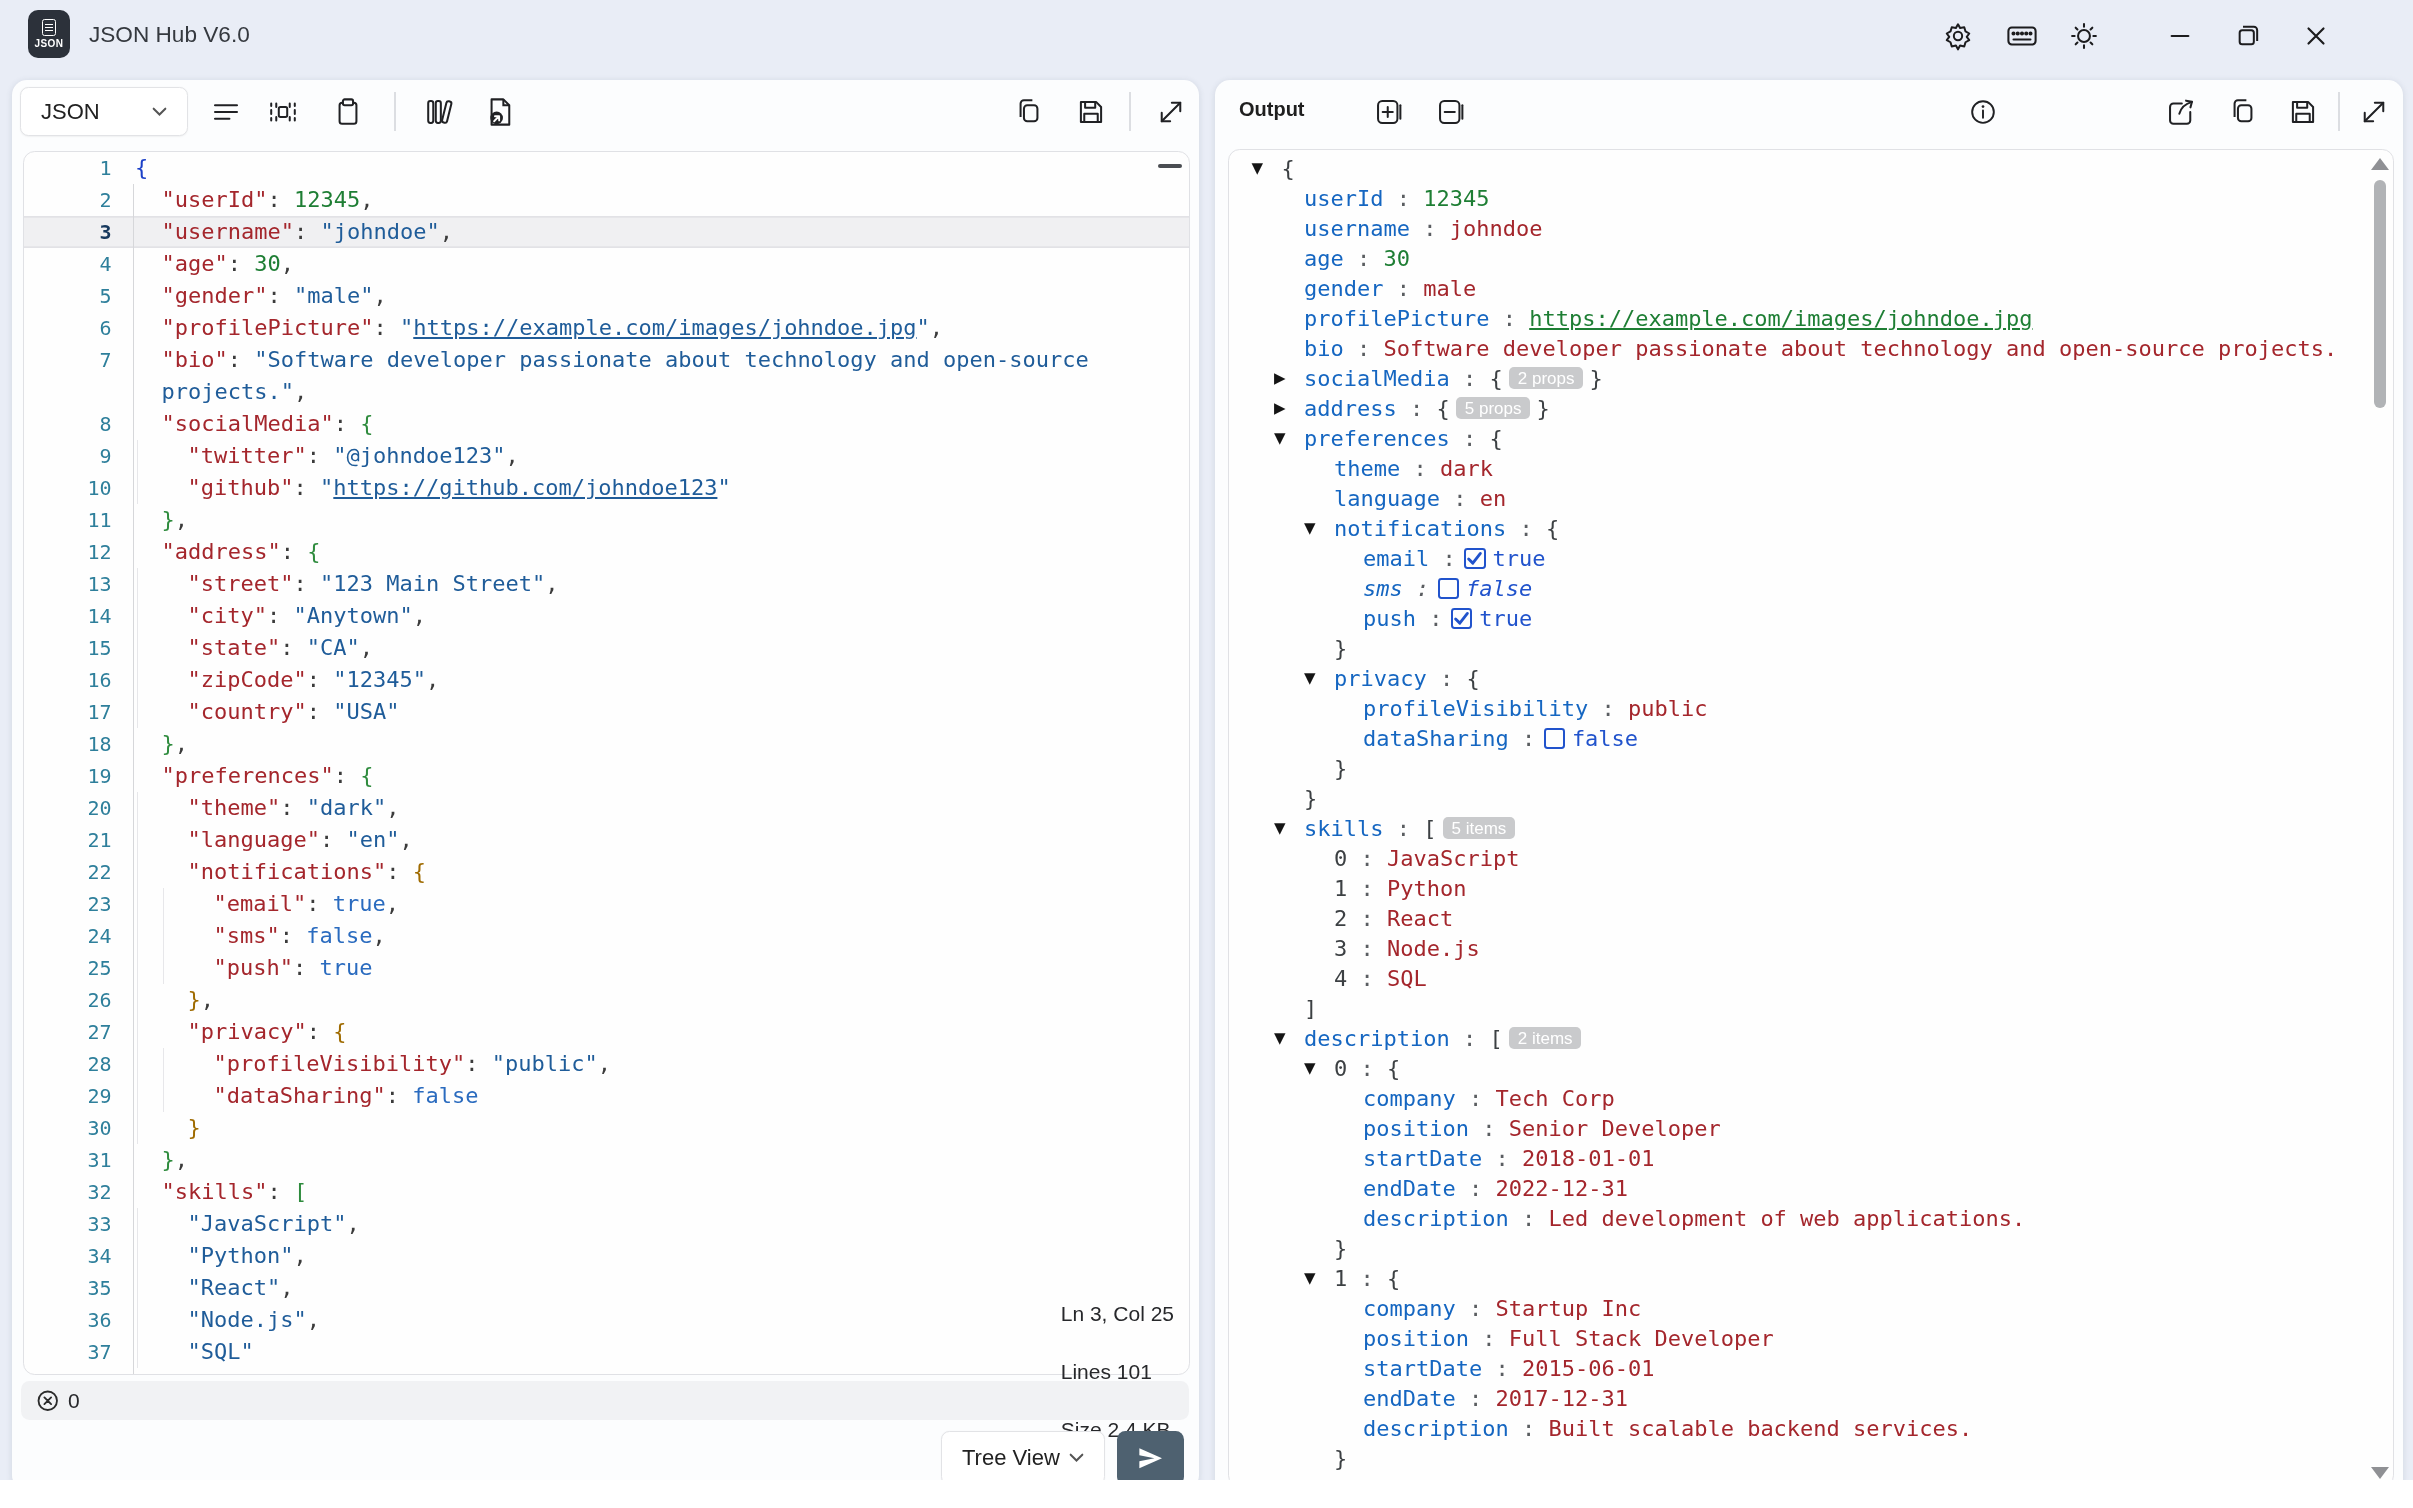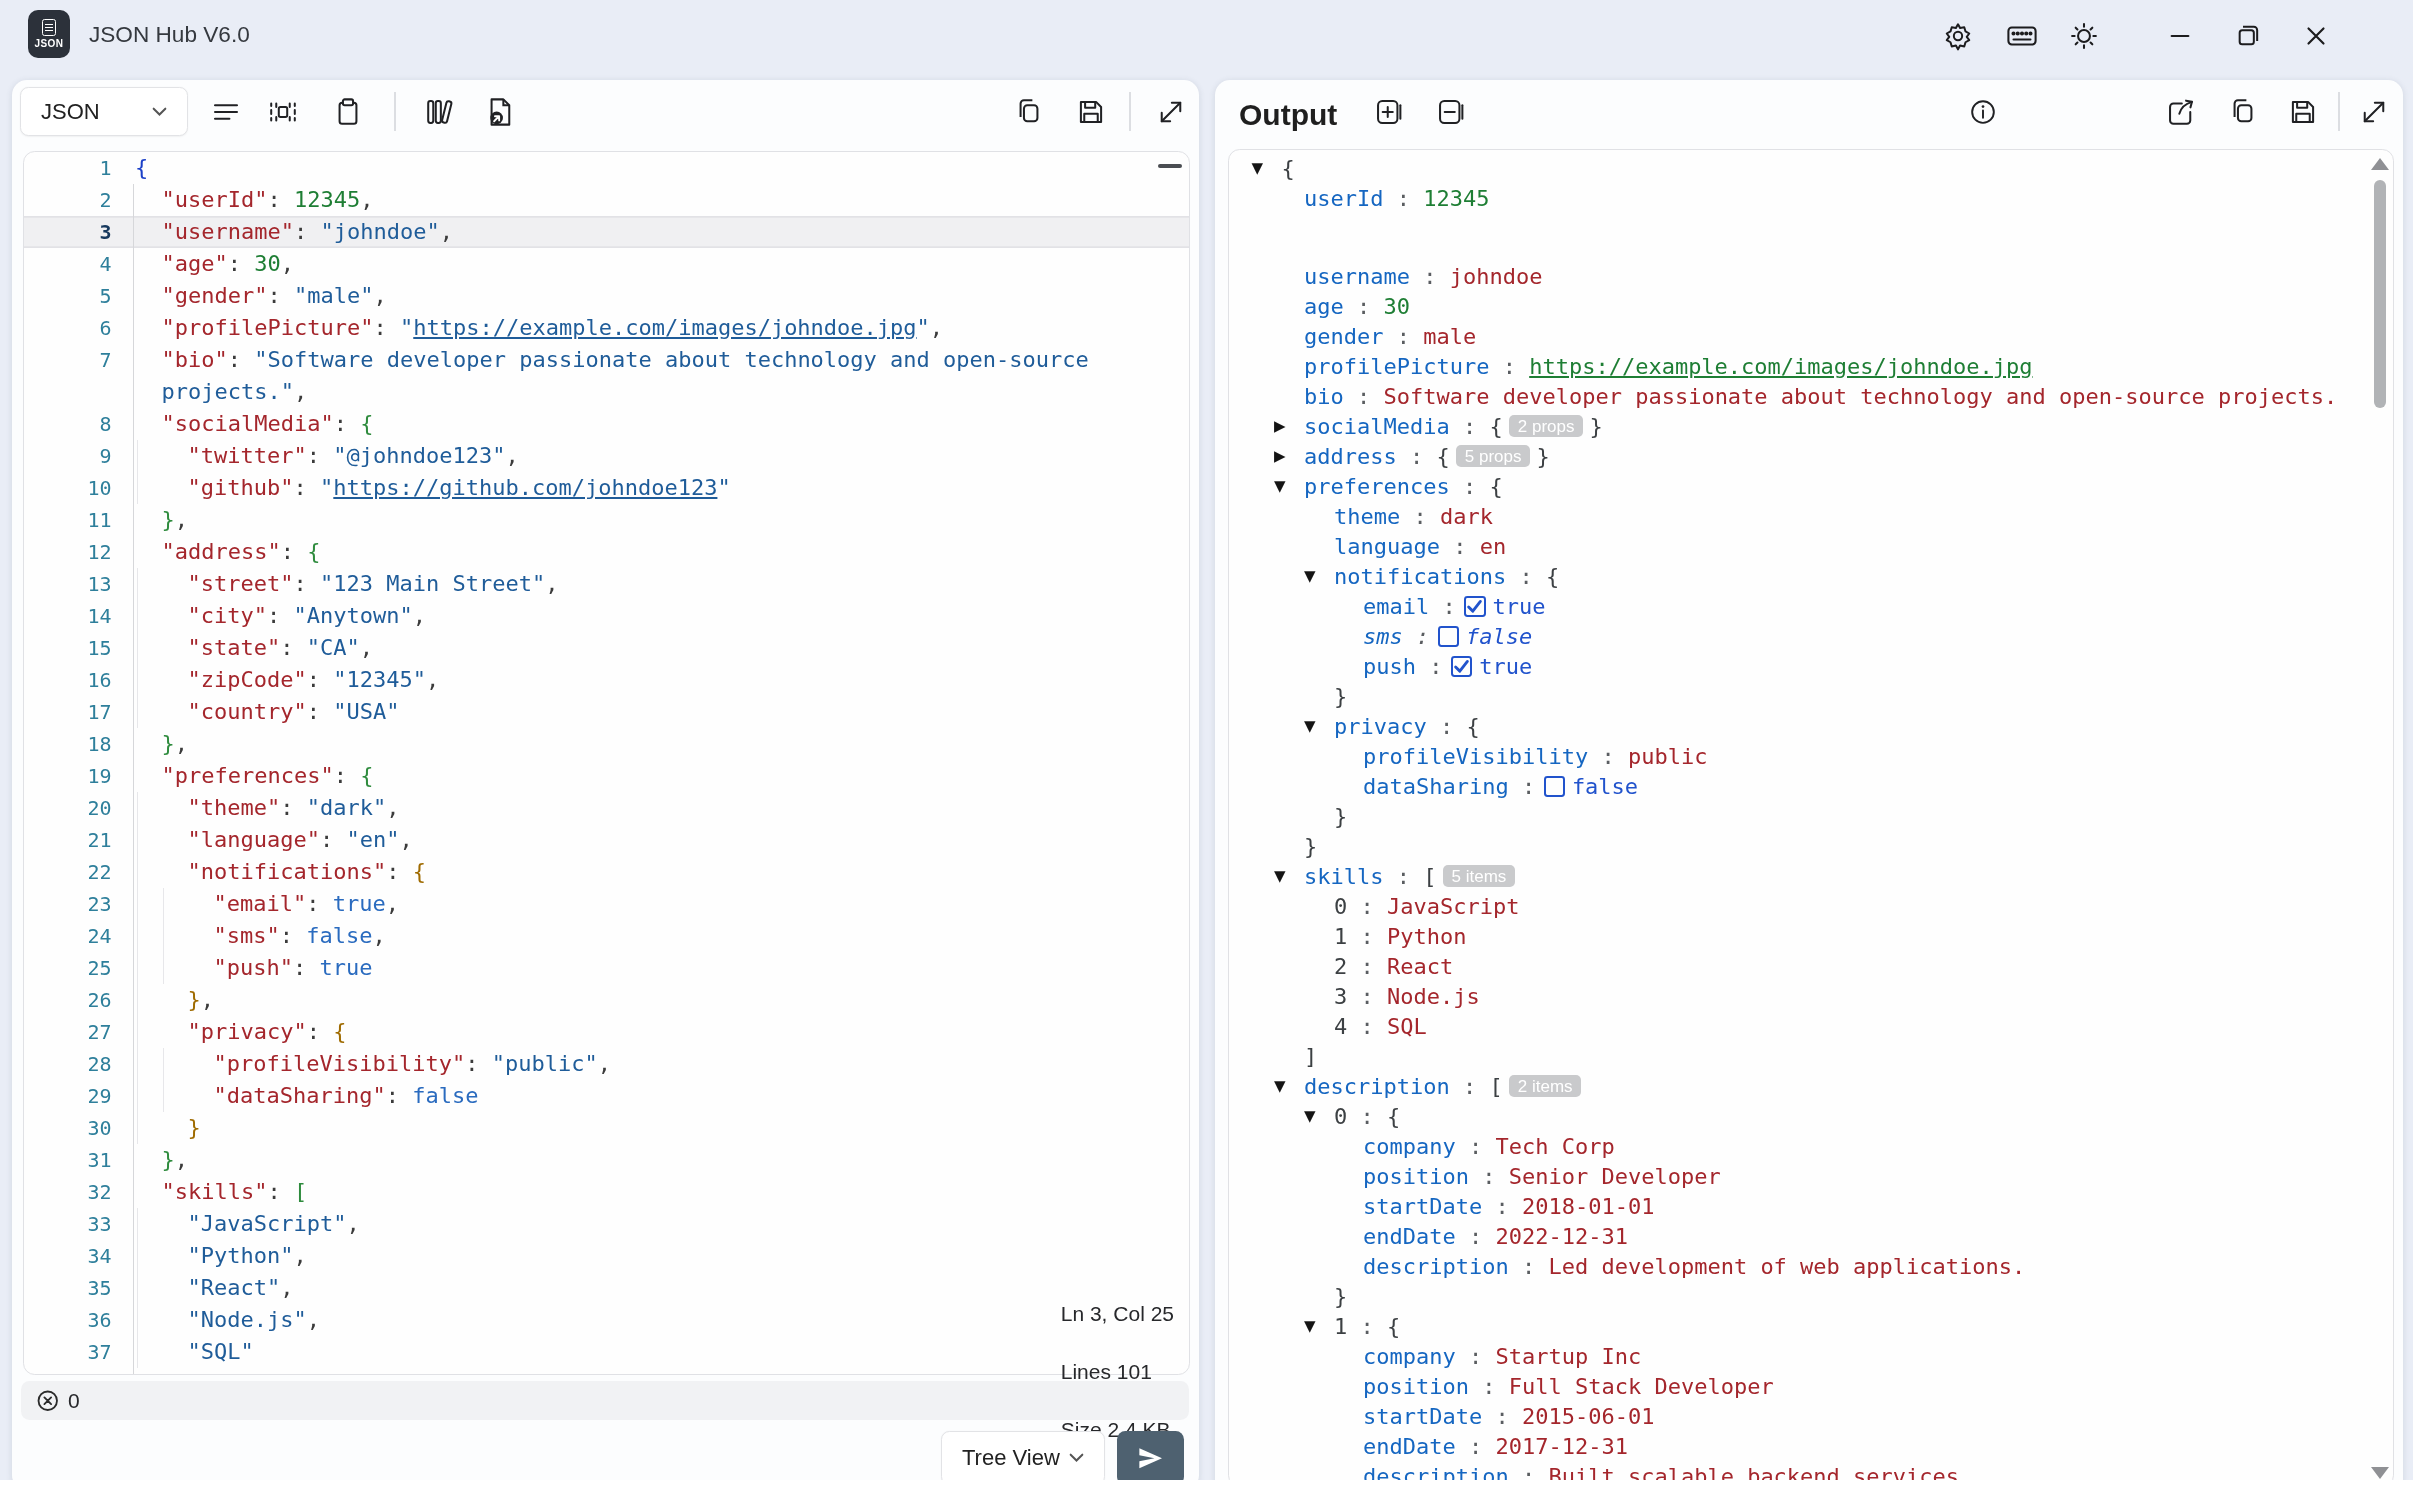--- a/index.html
+++ b/index.html
@@ -32,21 +32,21 @@
   .tk-b{color:#2a6bbf;} .tk-l0{color:#1b40c8;} .tk-l1{color:#2e8b3d;} .tk-l2{color:#9f6b00;}
   .tk-u{color:#1f5c99;text-decoration:underline;}
   
   #statusbar{position:absolute;left:21px;top:1381px;width:1168px;height:39px;background:#f1f2f4;border-radius:8.4px;display:flex;align-items:center;font-size:21px;color:#27282b;box-sizing:border-box;padding:0 15px;}
   #statusbar .right{margin-left:auto;display:flex;gap:34px;flex-direction:column;}
   #errwrap{display:flex;align-items:center;gap:8.4px;}
   
   #viewselect{left:941px;top:1431px;width:164px;height:54px;}
   #sendbtn{position:absolute;left:1117px;top:1431px;width:67px;height:54px;background:#4e6170;border-radius:8.4px;display:flex;align-items:center;justify-content:center;}
   
-  #outtitle{position:absolute;left:1239px;top:98px;font-size:30px;font-weight:bold;color:#1f1f1f;}
+  #outtitle{position:absolute;left:1239px;top:98px;font-size:20px;font-weight:bold;color:#1f1f1f;}
   #filter{position:absolute;left:1500px;top:85px;width:453px;height:52px;box-sizing:border-box;border:1.7px solid #e2e3e6;border-radius:8.4px;background:#fff;font-size:20px;color:#222;padding:0 17px;font-family:"Liberation Sans",sans-serif;box-shadow:0 0.8px 1.7px rgba(0,0,0,.05);outline:none;}
   #filter::placeholder{color:#8a9097;}
   
   #treebox{position:absolute;left:1228px;top:149px;width:1166px;height:1338px;border:1.7px solid #e0e1e5;border-radius:11.7px;background:#fefefe;overflow:hidden;box-sizing:border-box;}
   .trow{position:relative;display:flex;align-items:center;height:30px;font-family:"DejaVu Sans Mono",monospace;font-size:22px;white-space:pre;}
   .tri{display:inline-block;width:30px;font-size:15px;color:#141414;font-family:"DejaVu Sans",sans-serif;}
   .tk{color:#1566c1;} .tk.tidx{color:#3c4043;}
   .tcolon{color:#5a5d61;}
   .tbrace{color:#3c4043;}
   .tnum{color:#1e7e34;} .tstr{color:#a4262c;}
@@ -304,21 +304,21 @@
         <path d="M8 30 L30 8"></path>
         <path d="M20 8 h10 v10"></path>
         <path d="M8 20 v10 h10"></path>
       </svg>
   </div>
 
   <div id="treebox">
     <div id="tree-rows" style="padding-top: 3.4px;">
         <div class="trow" style="padding-left: 22.6px;"><span class="tri">▼</span><span class="tbrace">{</span></div>
         <div class="trow" style="padding-left: 45px;"><span class="tri"></span><span class="tk">userId</span><span class="tcolon"> : </span><span class="tnum">12345</span></div>
-        <div class="trow" style="padding-left: 45px; margin-top: 48px;"><span class="tri"></span><span class="tk">username</span><span class="tcolon"> : </span><span class="tstr">johndoe</span></div>
+        <div class="trow" style="padding-left: 45px;"><span class="tri"></span><span class="tk">username</span><span class="tcolon"> : </span><span class="tstr">johndoe</span></div>
         <div class="trow" style="padding-left: 45px;"><span class="tri"></span><span class="tk">age</span><span class="tcolon"> : </span><span class="tnum">30</span></div>
         <div class="trow" style="padding-left: 45px;"><span class="tri"></span><span class="tk">gender</span><span class="tcolon"> : </span><span class="tstr">male</span></div>
         <div class="trow" style="padding-left: 45px;"><span class="tri"></span><span class="tk">profilePicture</span><span class="tcolon"> : </span><span class="tlink">https://example.com/images/johndoe.jpg</span></div>
         <div class="trow" style="padding-left: 45px;"><span class="tri"></span><span class="tk">bio</span><span class="tcolon"> : </span><span class="tstr">Software developer passionate about technology and open-source projects.</span></div>
         <div class="trow" style="padding-left: 45px;"><span class="tri">▶</span><span class="tk">socialMedia</span><span class="tcolon"> : </span><span class="tbrace">{</span><span class="tbadge">2 props</span><span class="tbrace">}</span></div>
         <div class="trow" style="padding-left: 45px;"><span class="tri">▶</span><span class="tk">address</span><span class="tcolon"> : </span><span class="tbrace">{</span><span class="tbadge">5 props</span><span class="tbrace">}</span></div>
         <div class="trow" style="padding-left: 45px;"><span class="tri">▼</span><span class="tk">preferences</span><span class="tcolon"> : </span><span class="tbrace">{</span></div>
         <div class="trow" style="padding-left: 75px;"><span class="tri"></span><span class="tk">theme</span><span class="tcolon"> : </span><span class="tstr">dark</span></div>
         <div class="trow" style="padding-left: 75px;"><span class="tri"></span><span class="tk">language</span><span class="tcolon"> : </span><span class="tstr">en</span></div>
         <div class="trow" style="padding-left: 75px;"><span class="tri">▼</span><span class="tk">notifications</span><span class="tcolon"> : </span><span class="tbrace">{</span></div>

